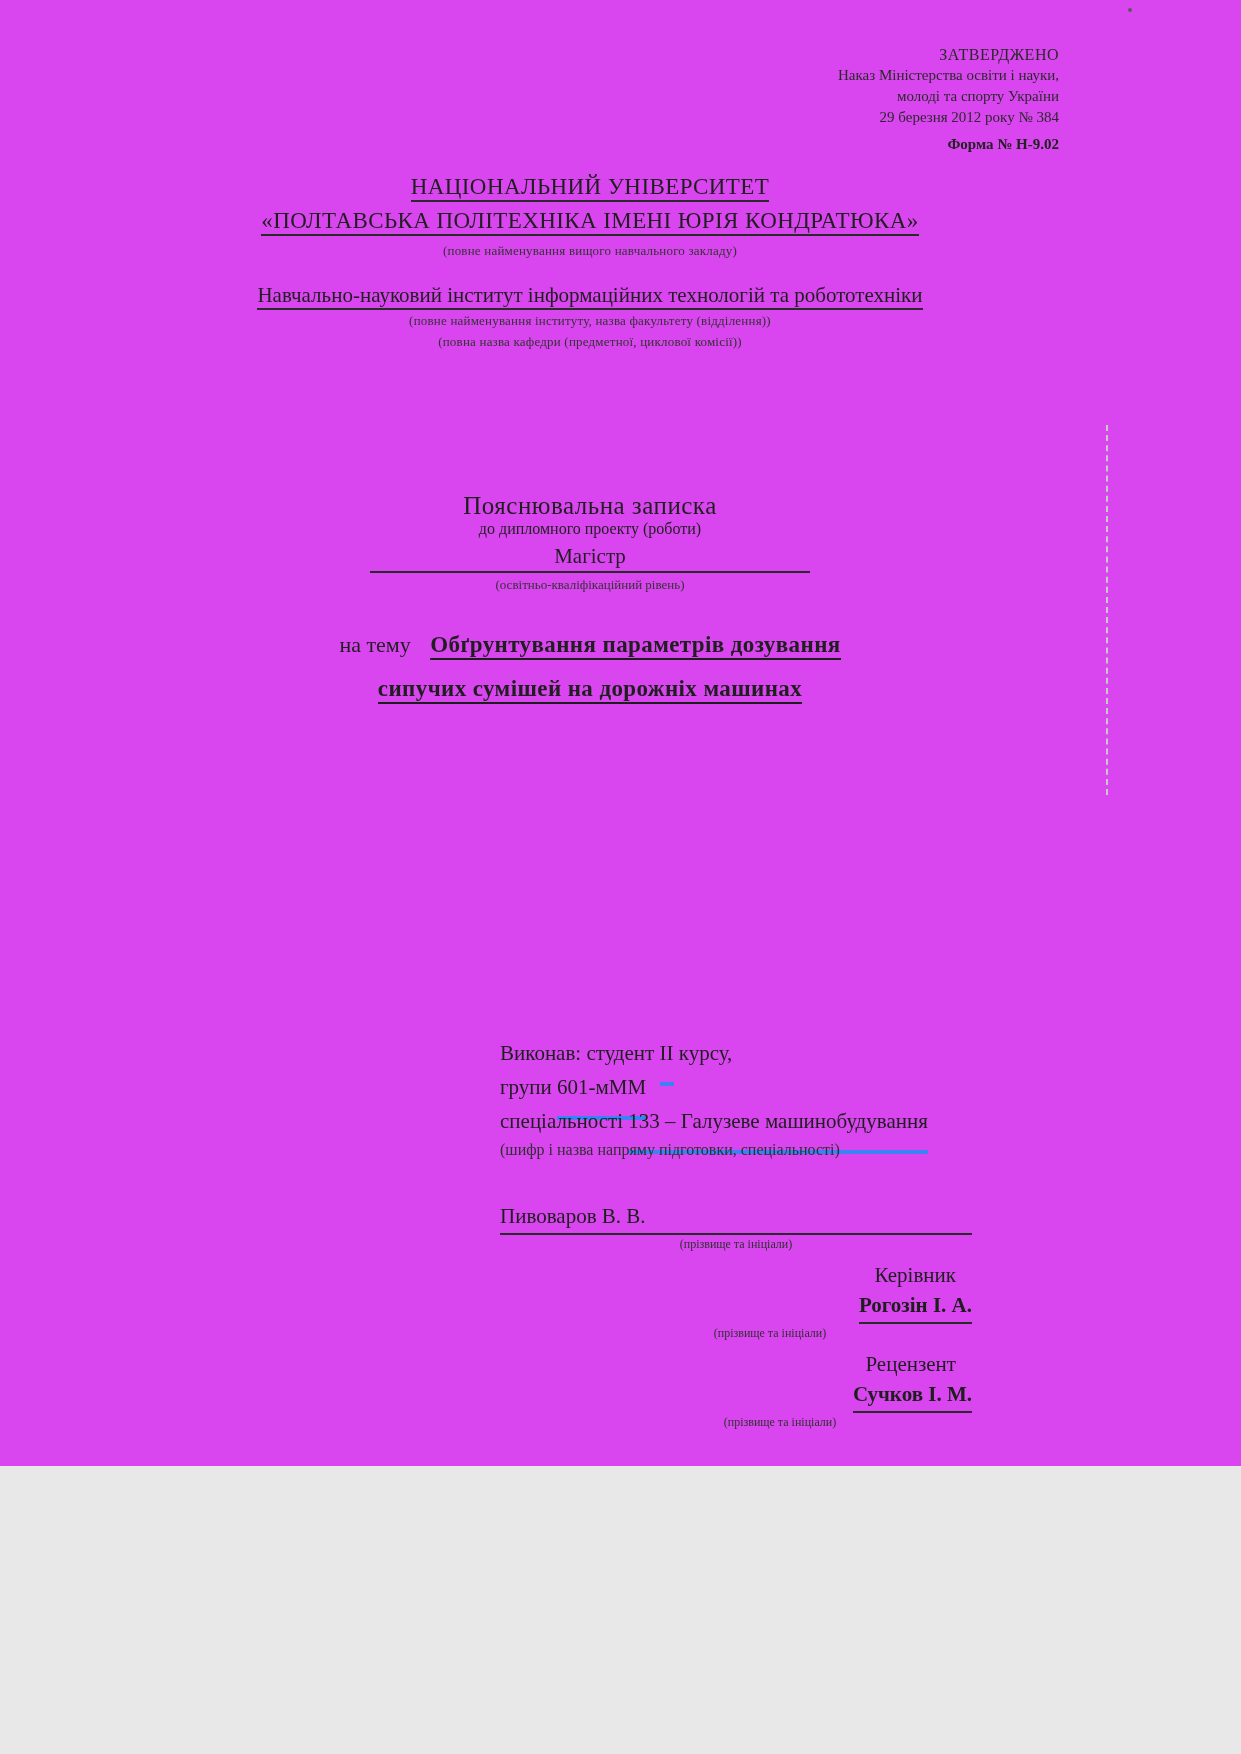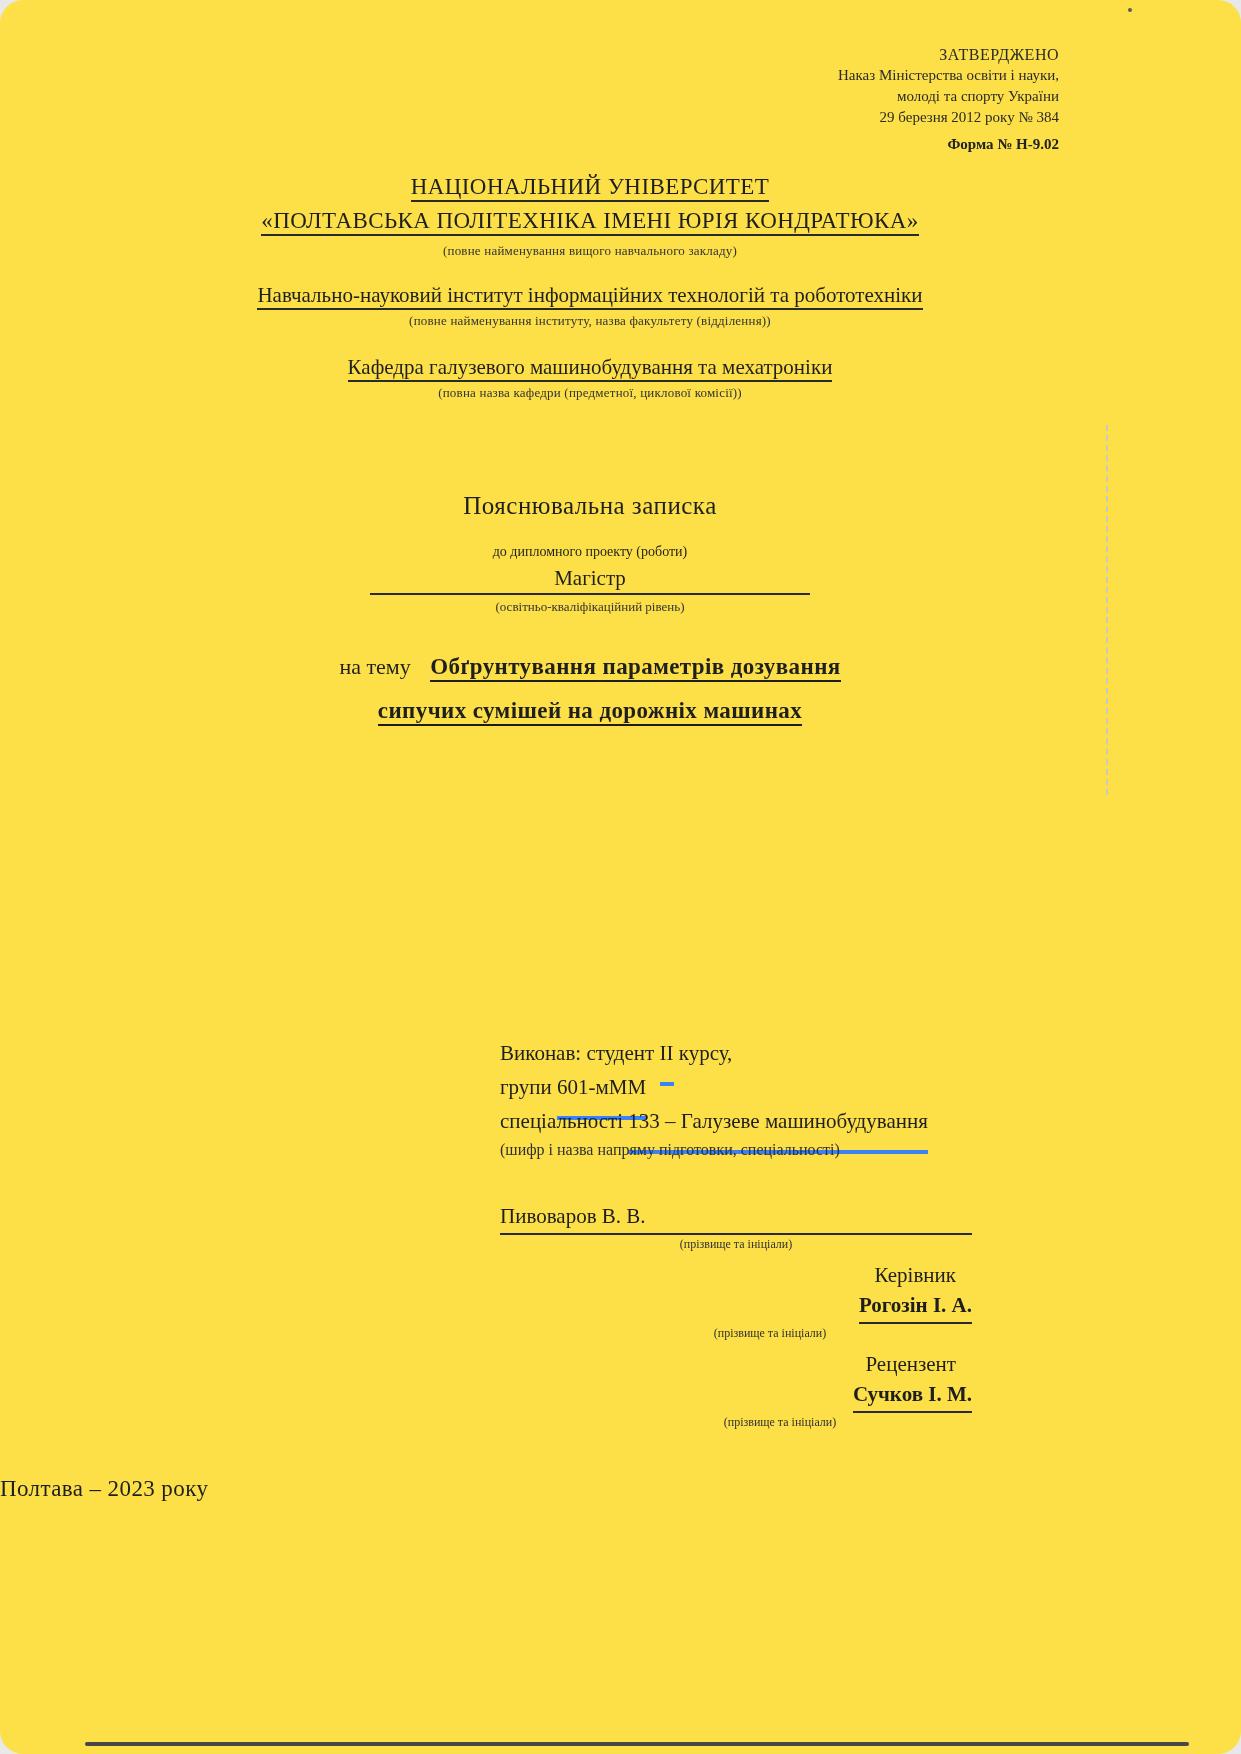--- a/index.html
+++ b/index.html
@@ -1,26 +1,25 @@
 <!DOCTYPE html>
 <html><head>
 <meta charset="utf-8">
 <style>
   * { margin: 0; padding: 0; box-sizing: border-box; }
   html, body { background: #e8e8e8; }
   .page {
     position: relative;
     width: 1241px;
-    height: 1754px;
+    height: 1466px;
     margin: 0 auto;
-    background: #fde047;
+    background: #d946ef;
     color: #1f1f1f;
     font-family: "Liberation Serif", "DejaVu Serif", serif;
     overflow: hidden;
-    border-radius: 23px;
   }
 
   
   .approval {
     position: absolute;
     top: 44px;
     right: 182px;
     text-align: right;
     font-size: 15px;
     line-height: 21px;
@@ -57,21 +56,21 @@
 
   
   .title-block {
     position: absolute;
     top: 492px;
     left: 0;
     width: 1180px;
     text-align: center;
   }
   .doc-title { font-size: 25px; letter-spacing: 0.5px; }
-  .doc-subtitle { font-size: 14px; margin-top: 24px; }
+  .doc-subtitle { font-size: 16px; }
   .degree-line {
     width: 440px;
     margin: 6px auto 0 auto;
     border-bottom: 2px solid #2a2a2a;
     font-size: 21px;
     padding-bottom: 2px;
     text-align: center;
   }
   .degree-caption { font-size: 13px; color: #333; margin-top: 4px; }
   .topic-row { margin-top: 30px; font-size: 22px; line-height: 44px; }
@@ -189,23 +188,20 @@
     <div class="uni-line">
       <span class="uline">«ПОЛТАВСЬКА ПОЛІТЕХНІКА ІМЕНІ ЮРІЯ КОНДРАТЮКА»</span>
     </div>
     <div class="small-caption">(повне найменування вищого навчального закладу)</div>
 
     <div class="inst-line">
       <span class="uline">Навчально-науковий інститут інформаційних технологій та робототехніки</span>
     </div>
     <div class="small-caption">(повне найменування інституту, назва факультету (відділення))</div>
 
-    <div class="dept-line">
-      <span class="uline">Кафедра галузевого машинобудування та мехатроніки</span>
-    </div>
     <div class="small-caption">(повна назва кафедри (предметної,  циклової комісії))</div>
   </div>
 
   <div class="title-block">
     <div class="doc-title">Пояснювальна записка</div>
     <div class="doc-subtitle">до дипломного проекту (роботи)</div>
     <div class="degree-line">Магістр</div>
     <div class="degree-caption">(освітньо-кваліфікаційний рівень)</div>
 
     <div class="topic-row">

